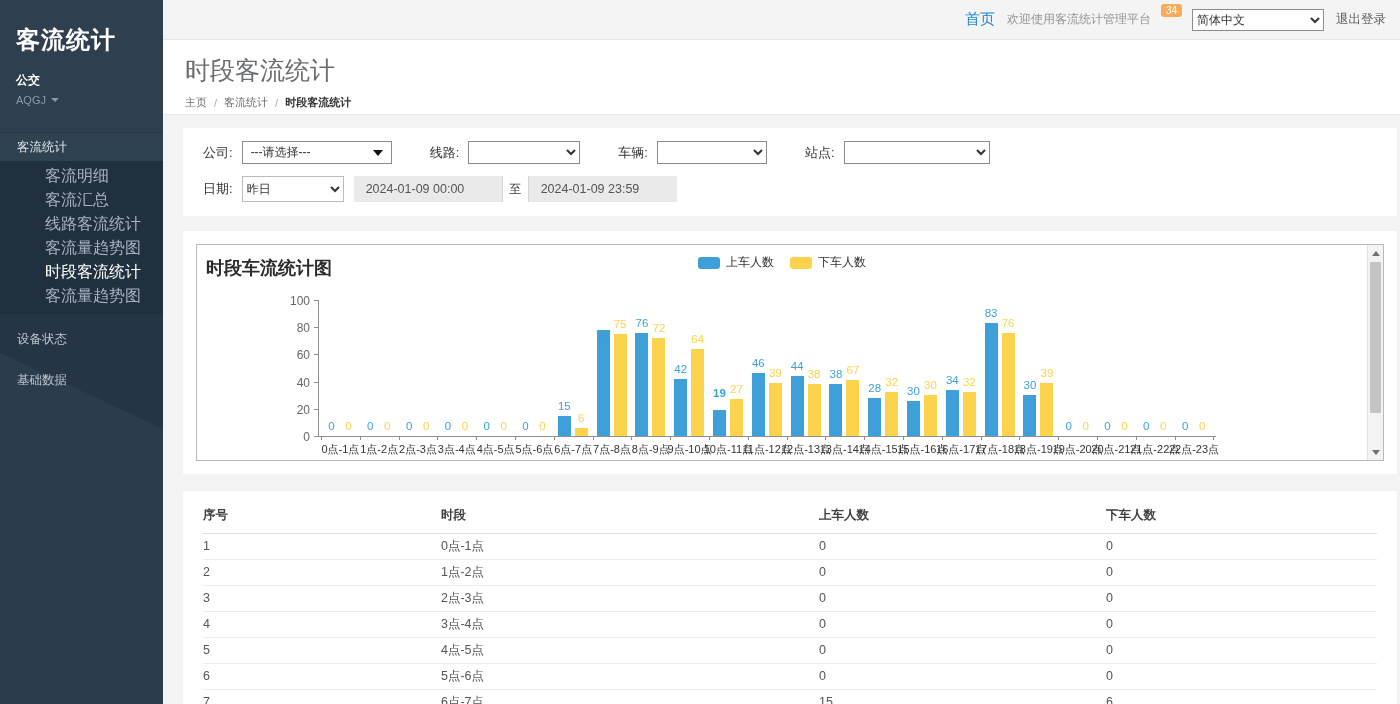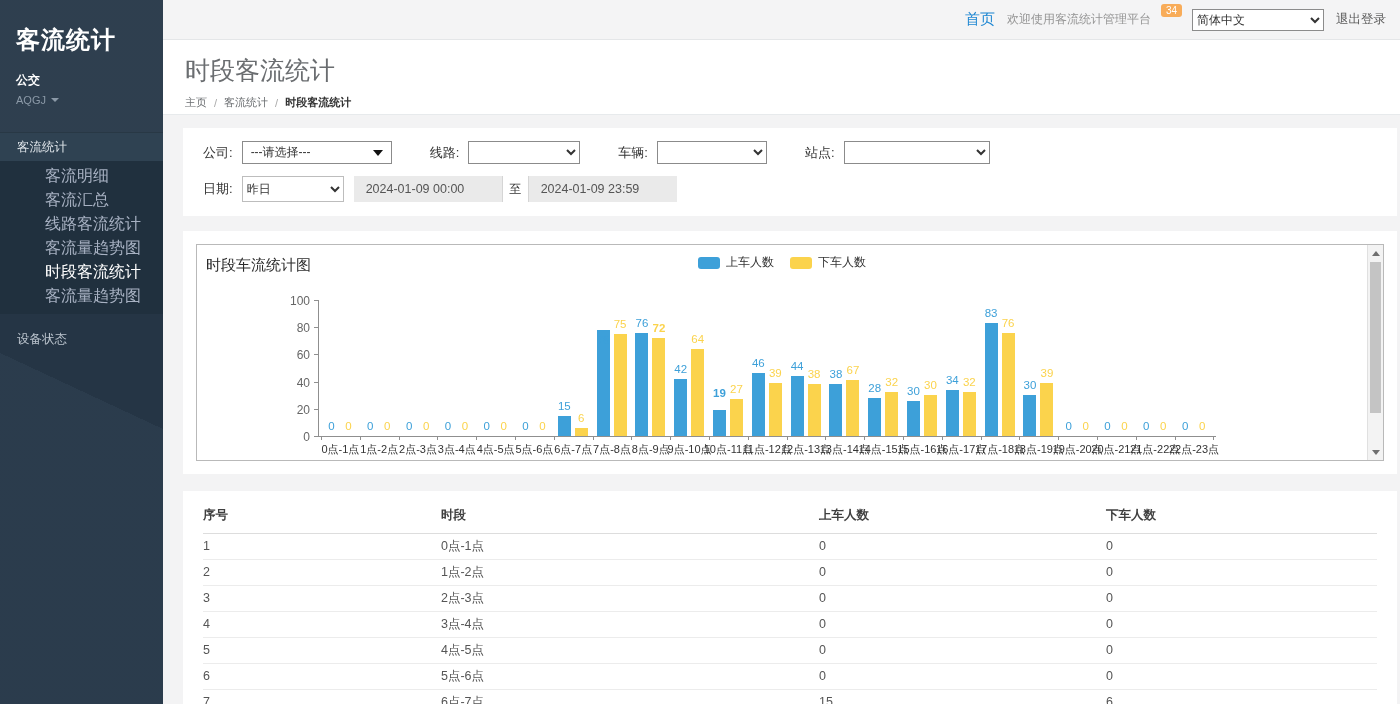--- a/index.html
+++ b/index.html
@@ -72,21 +72,21 @@
     display:flex; align-items:center; justify-content:center; font-size:12px; color:#333; }
   .btn-col { position:absolute; right:13px; top:11px; display:flex; flex-direction:column; gap:10px; }
   .btn { width:77px; height:24px; border:none; border-radius:3px; color:#fff; font-size:12.5px;
     cursor:pointer; font-family:inherit; }
   .btn-query { background:#1ab394; }
   .btn-export { background:#1c84c6; }
 
   
   .chart-panel { padding:13px; margin-bottom:17px; }
   .chart-box { position:relative; border:1px solid #b9b9b9; height:217px; background:#fff; overflow:hidden; }
-  .chart-title { position:absolute; left:9px; top:11px; font-size:15px; font-weight:normal; color:#2b2b2b; }
+  .chart-title { position:absolute; left:9px; top:11px; font-size:18px; font-weight:bold; color:#2b2b2b; }
   .chart-legend { position:absolute; left:0; right:16px; top:9px; display:flex; justify-content:center; gap:16px; }
   .legend-item { display:flex; align-items:center; gap:6px; font-size:12px; color:#333; cursor:pointer; }
   .legend-swatch { width:22px; height:12px; border-radius:3px; }
   .chart-plot { position:absolute; left:0; top:0; right:16px; bottom:0; }
   .axis-line { position:absolute; background:#8f8f8f; }
   .ytick-label { position:absolute; font-size:12px; color:#666; text-align:right; width:30px; }
   .xtick-label { position:absolute; font-size:11px; color:#333; white-space:nowrap; transform:translateX(-50%); }
   .bar { position:absolute; width:13px; }
   .bar-label { position:absolute; font-size:11.5px; transform:translateX(-50%); font-weight:400; }
   .tickmark { position:absolute; background:#8f8f8f; }
@@ -125,20 +125,21 @@
       <div class="nav-section open">客流统计</div>
       <div class="nav-sub">
         <div class="nav-sub-item">客流明细</div>
         <div class="nav-sub-item">客流汇总</div>
         <div class="nav-sub-item">线路客流统计</div>
         <div class="nav-sub-item">客流量趋势图</div>
         <div class="nav-sub-item active">时段客流统计</div>
         <div class="nav-sub-item">客流量趋势图</div>
       </div>
       <div class="nav-section plain">设备状态</div>
+      <div class="nav-section plain">基础数据</div>
     </nav>
 </aside>
 
 <header class="topbar">
   <a class="home-link">首页</a>
   <span class="welcome">欢迎使用客流统计管理平台</span>
   <span class="badge">34</span>
   <select class="lang-select">
     <option>简体中文</option>
   </select>
@@ -267,21 +268,21 @@
           <div class="bar-label" style="left: 384.3px; top: 167px; color: rgb(251, 211, 76);">6</div>
           <div class="xtick-label" style="left: 376.2px; top: 197px;">6点-7点</div>
           <div class="bar" style="left: 399.6px; top: 85px; height: 106px; background: rgb(61, 160, 217);"></div>
           <div class="bar-label" style="left: 406.1px; top: 69px; color: rgb(61, 160, 217); margin-top: 20px;">78</div>
           <div class="bar" style="left: 416.6px; top: 89px; height: 102px; background: rgb(251, 211, 76);"></div>
           <div class="bar-label" style="left: 423.1px; top: 73px; color: rgb(251, 211, 76);">75</div>
           <div class="xtick-label" style="left: 415px; top: 197px;">7点-8点</div>
           <div class="bar" style="left: 438.4px; top: 88px; height: 103px; background: rgb(61, 160, 217);"></div>
           <div class="bar-label" style="left: 444.9px; top: 72px; color: rgb(61, 160, 217);">76</div>
           <div class="bar" style="left: 455.4px; top: 93px; height: 98px; background: rgb(251, 211, 76);"></div>
-          <div class="bar-label" style="left: 461.9px; top: 77px; color: rgb(251, 211, 76); font-weight: bold;">72</div>
+          <div class="bar-label" style="left: 461.9px; top: 77px; color: rgb(251, 211, 76);">72</div>
           <div class="xtick-label" style="left: 453.8px; top: 197px;">8点-9点</div>
           <div class="bar" style="left: 477.2px; top: 134px; height: 57px; background: rgb(61, 160, 217);"></div>
           <div class="bar-label" style="left: 483.7px; top: 118px; color: rgb(61, 160, 217);">42</div>
           <div class="bar" style="left: 494.2px; top: 104px; height: 87px; background: rgb(251, 211, 76);"></div>
           <div class="bar-label" style="left: 500.7px; top: 88px; color: rgb(251, 211, 76);">64</div>
           <div class="xtick-label" style="left: 492.6px; top: 197px;">9点-10点</div>
           <div class="bar" style="left: 516px; top: 165px; height: 26px; background: rgb(61, 160, 217);"></div>
           <div class="bar-label" style="left: 522.5px; top: 142px; color: rgb(61, 160, 217); font-weight: bold;">19</div>
           <div class="bar" style="left: 533px; top: 154px; height: 37px; background: rgb(251, 211, 76);"></div>
           <div class="bar-label" style="left: 539.5px; top: 138px; color: rgb(251, 211, 76);">27</div>

